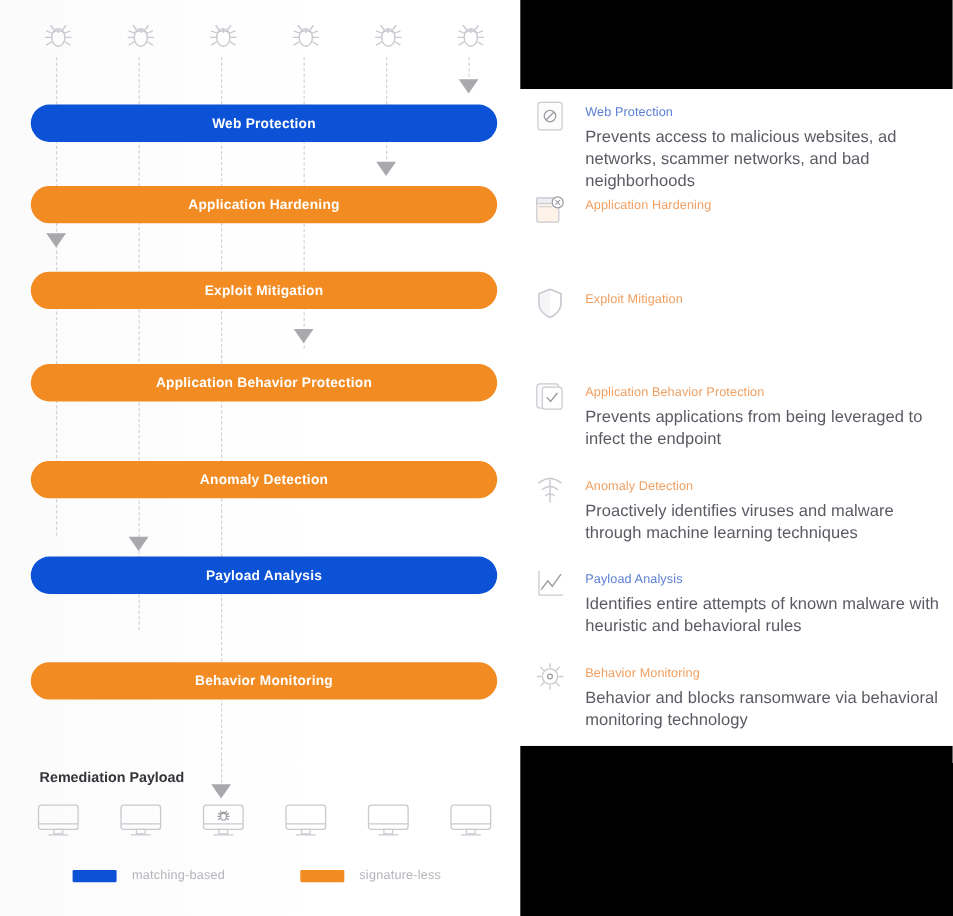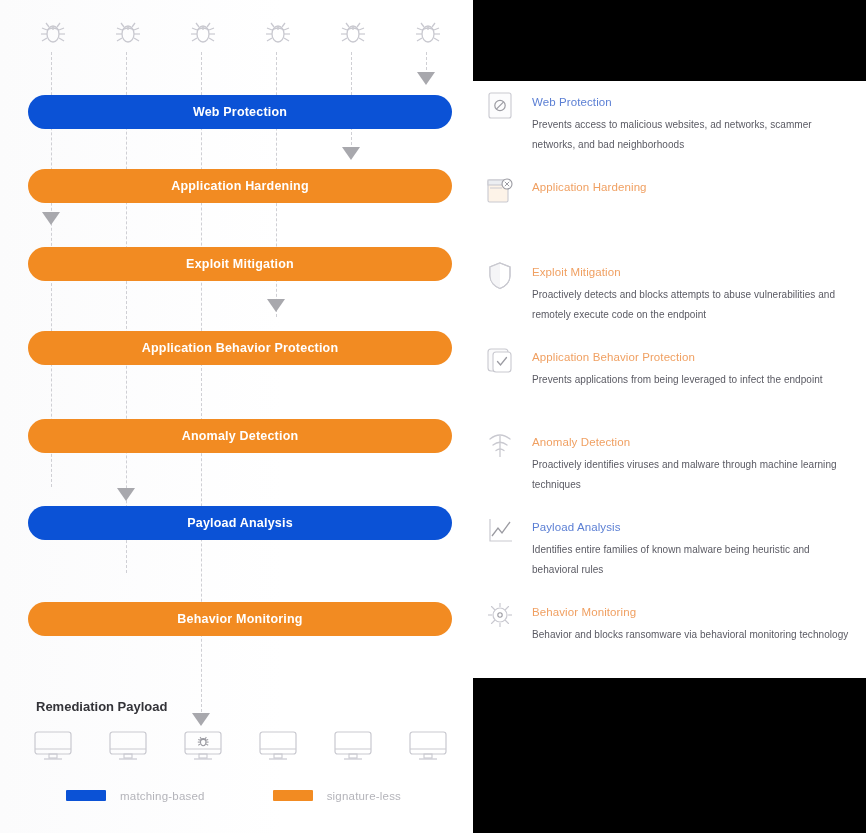--- a/index.html
+++ b/index.html
@@ -34,33 +34,33 @@
   .band-label{color:#ffffff;font-size:12.5px;font-weight:bold;letter-spacing:.2px;
     font-family:"Liberation Sans", sans-serif;}
 
   
   #remediation-title{position:absolute;left:36px;top:699px;font-size:13px;
     font-weight:bold;color:#333338;}
   .monitor{position:absolute;top:730px;width:42px;height:34px;}
 
   
   #legend{position:absolute;left:66px;top:790px;display:flex;align-items:center;gap:0;}
-  .legend-item{display:flex;}
+  .legend-item{display:flex;align-items:center;}
   .swatch{width:40px;height:11px;border-radius:1px;}
   .legend-text{font-size:11.5px;color:#b4b4ba;margin-left:14px;letter-spacing:.2px;}
   .legend-gap{width:68px;}
 
   
   #right-panel{position:absolute;left:473px;top:81px;width:393px;height:597px;
     background:#ffffff;}
   .entry{position:absolute;left:13px;width:370px;display:flex;}
   .entry-icon{width:30px;height:30px;flex:0 0 30px;margin-top:-4px;}
   .entry-body{margin-left:16px;flex:1;}
   .entry-title{font-size:11.5px;line-height:15px;margin-bottom:5px;letter-spacing:.1px;}
-  .entry-desc{font-size:10px;line-height:20px;color:#5a5a63;letter-spacing:.05px;}
+  .entry-desc{font-size:15px;line-height:20px;color:#5a5a63;letter-spacing:.05px;}
 </style>
 </head>
 <body>
 
 <div id="left-panel">
   <div id="guides-layer">
       <div class="guide" style="left: 51px; top: 52px; height: 435px;"></div>
       <div class="guide" style="left: 126px; top: 52px; height: 521px;"></div>
       <div class="guide" style="left: 201px; top: 52px; height: 660px;"></div>
       <div class="guide" style="left: 276px; top: 52px; height: 265px;"></div>
@@ -272,21 +272,20 @@
       </div>
     </div>
     <div class="entry" style="top: 184px;">
       <div class="entry-icon"><svg width="30" height="30" viewBox="0 0 30 30">
           <path d="M14 2 L24 6 V15 C24 21 19 25.5 14 27.5 C9 25.5 4 21 4 15 V6 Z" fill="none" stroke="#c9c9d0" stroke-width="1.2" stroke-linecap="round"></path>
           <path d="M14 2 L4 6 V15 C4 21 9 25.5 14 27.5 Z" fill="#f5f5f7" stroke="none" stroke-width="1.2" stroke-linecap="round"></path>
           <path d="M14 2 L24 6 V15 C24 21 19 25.5 14 27.5 C9 25.5 4 21 4 15 V6 Z" fill="none" stroke="#c9c9d0" stroke-width="1.2" stroke-linecap="round"></path>
         </svg></div>
       <div class="entry-body">
         <div class="entry-title" style="color: rgb(240, 160, 98);">Exploit Mitigation</div>
-        <div class="entry-desc">Proactively detects and blocks attempts to abuse vulnerabilities and remotely execute code on the endpoint</div>
       </div>
     </div>
     <div class="entry" style="top: 269px;">
       <div class="entry-icon"><svg width="30" height="30" viewBox="0 0 30 30">
           <rect x="2" y="3" width="20" height="22" rx="3" fill="#fafafb" stroke="#c9c9d0" stroke-width="1.1"></rect>
           <rect x="7" y="6" width="18" height="20" rx="3" fill="#ffffff" stroke="#c9c9d0" stroke-width="1.1"></rect>
           <path d="M11.5 15.5 L14.5 19 L20.5 11.5" fill="none" stroke="#9b9ba2" stroke-width="1.3" stroke-linecap="round"></path>
         </svg></div>
       <div class="entry-body">
         <div class="entry-title" style="color: rgb(240, 160, 98);">Application Behavior Protection</div>
@@ -305,21 +304,21 @@
         <div class="entry-desc">Proactively identifies viruses and malware through machine learning techniques</div>
       </div>
     </div>
     <div class="entry" style="top: 439px;">
       <div class="entry-icon"><svg width="30" height="30" viewBox="0 0 30 30">
           <polyline points="4,3 4,25 26,25" fill="none" stroke="#c9c9d0" stroke-width="1.2"></polyline>
           <polyline points="6,20 12,12 16,17 24,6" fill="none" stroke="#9b9ba2" stroke-width="1.3"></polyline>
         </svg></div>
       <div class="entry-body">
         <div class="entry-title" style="color: rgb(91, 127, 212);">Payload Analysis</div>
-        <div class="entry-desc">Identifies entire families of known malware being heuristic and behavioral rules</div>
+        <div class="entry-desc">Identifies entire attempts of known malware with heuristic and behavioral rules</div>
       </div>
     </div>
     <div class="entry" style="top: 524px;">
       <div class="entry-icon"><svg width="30" height="30" viewBox="0 0 30 30">
           <circle cx="14" cy="14" r="7" fill="none" stroke="#c9c9d0" stroke-width="1.2"></circle>
           <circle cx="14" cy="14" r="2.2" fill="none" stroke="#9b9ba2" stroke-width="1.1"></circle>
           <line x1="14" y1="2" x2="14" y2="6" stroke="#c9c9d0" stroke-width="1.2"></line>
           <line x1="14" y1="22" x2="14" y2="26" stroke="#c9c9d0" stroke-width="1.2"></line>
           <line x1="2" y1="14" x2="6" y2="14" stroke="#c9c9d0" stroke-width="1.2"></line>
           <line x1="22" y1="14" x2="26" y2="14" stroke="#c9c9d0" stroke-width="1.2"></line>

